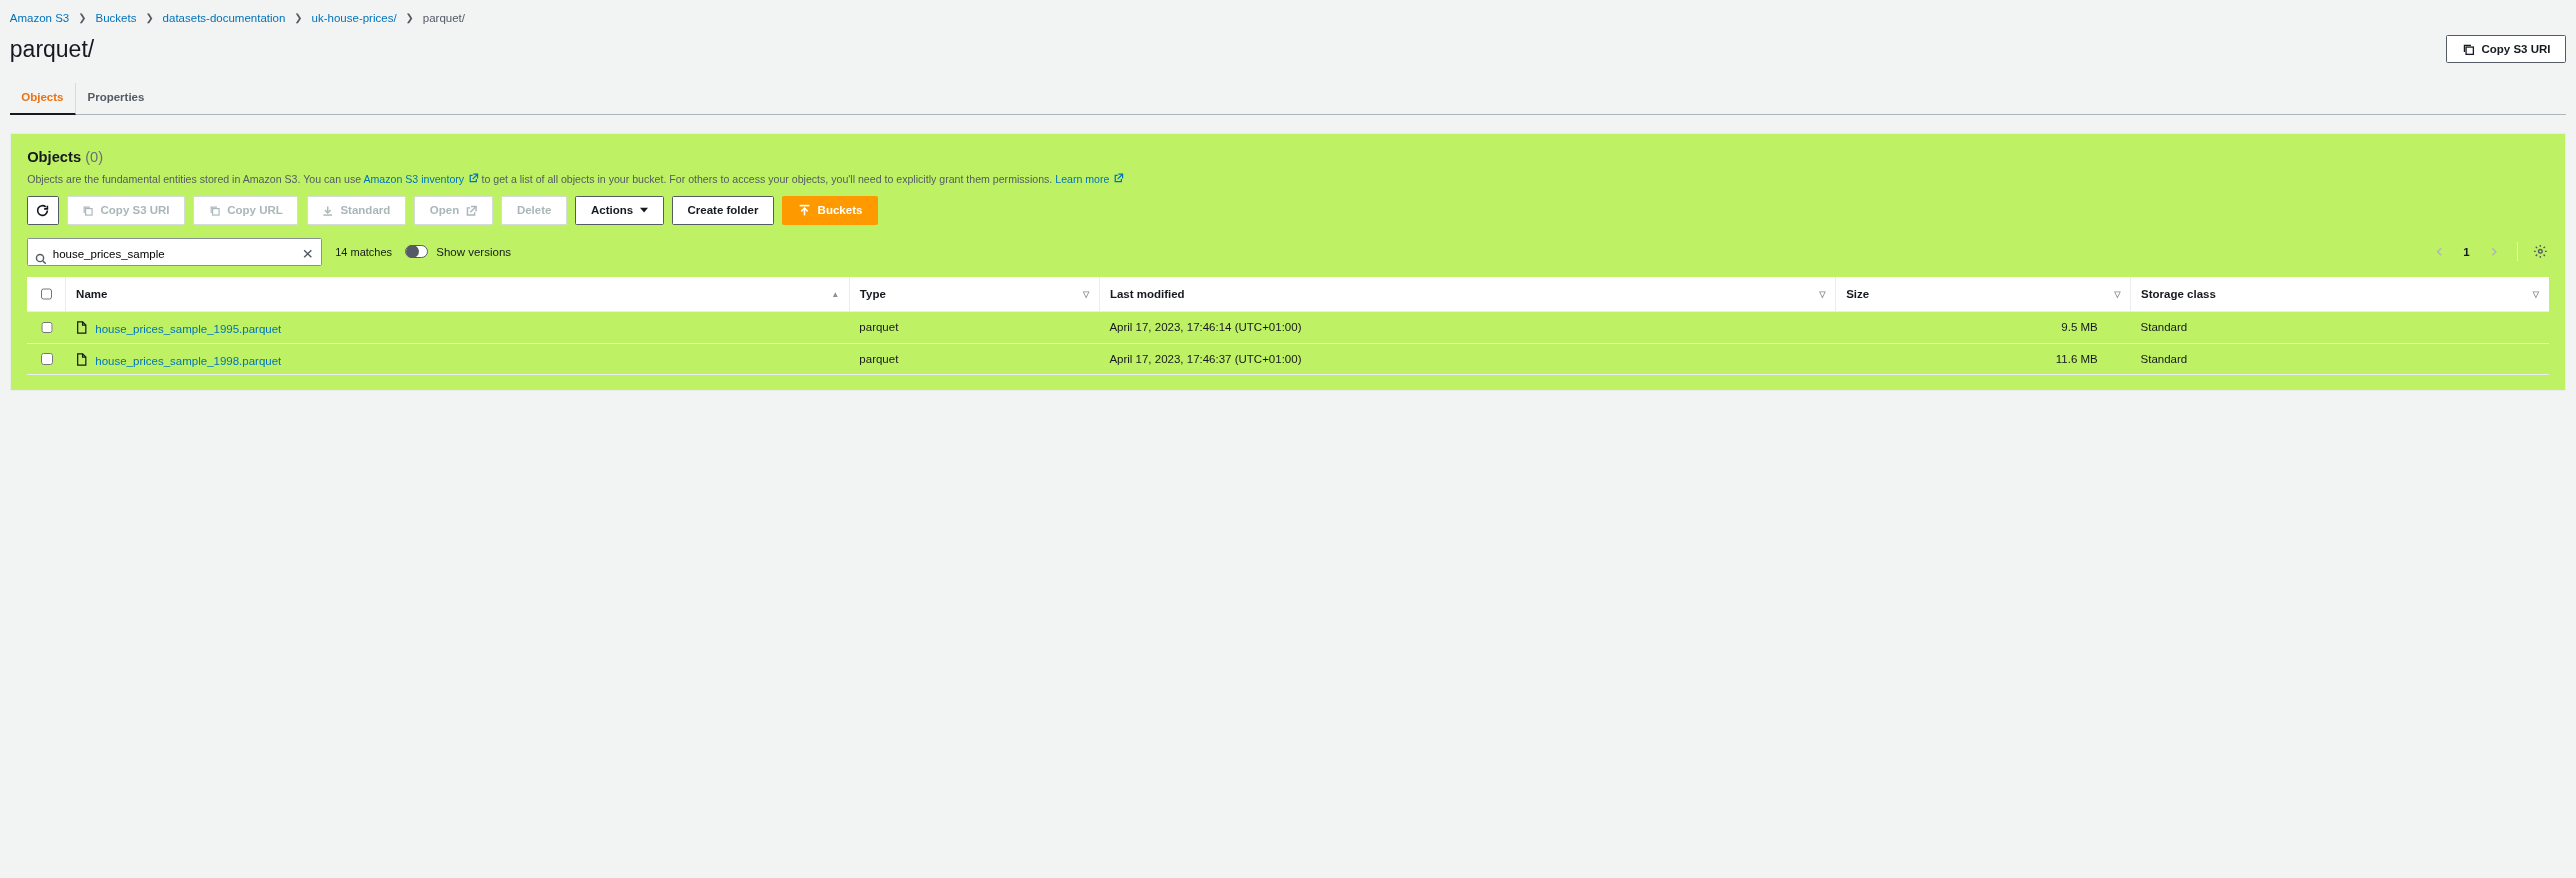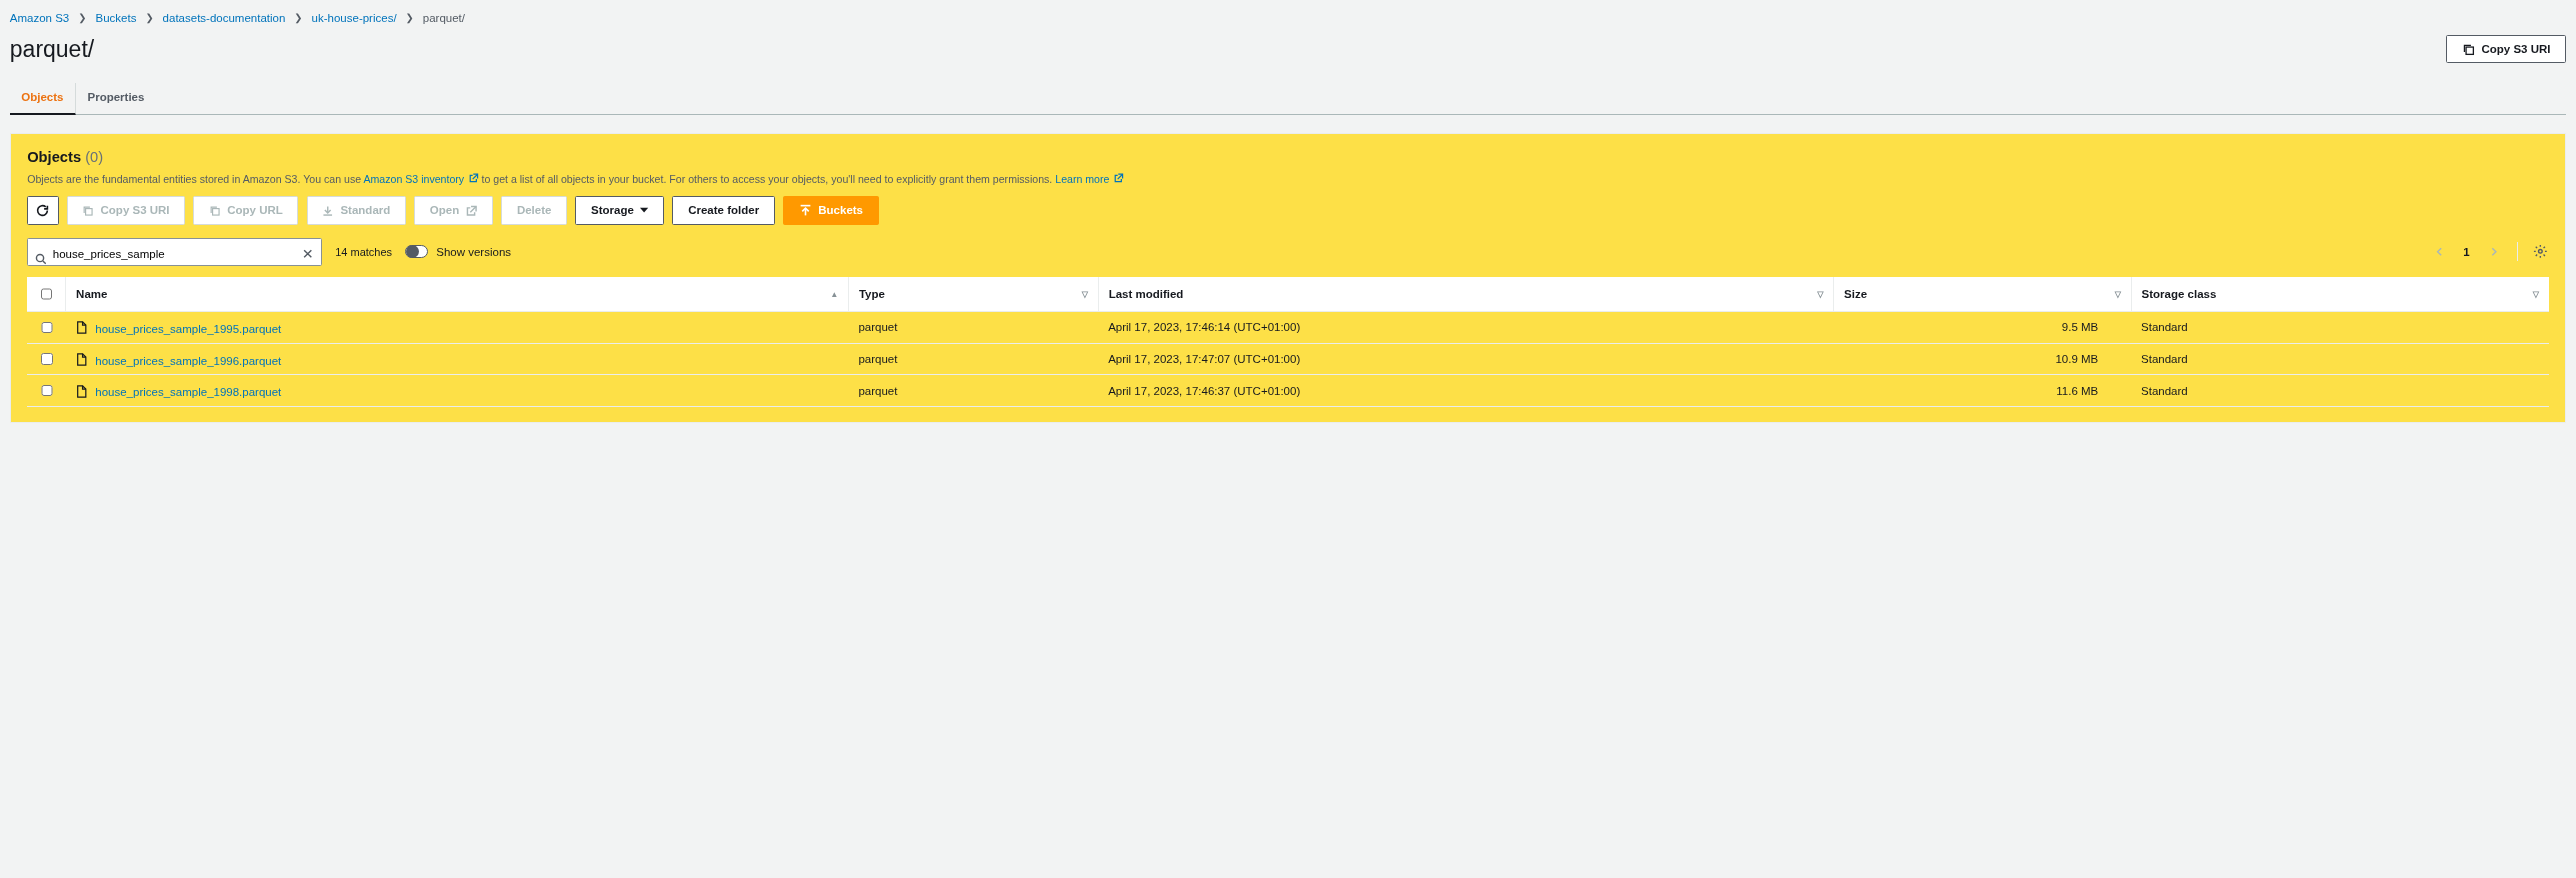--- a/index.html
+++ b/index.html
@@ -38,21 +38,21 @@
   
   .tabs { display:flex; border-bottom:0.8px solid #aab7b8; gap: 0; }
   .tab {
     padding: 8.2px 11.5px 9.8px; font-weight:700; color:#545b64; cursor:pointer;
     border-right: 0.8px solid #d5dbdb;
   }
   .tab:last-child { border-right:none; }
   .tab.active { color:#ec7211; border-bottom:2.5px solid #16191f; margin-bottom:-0.8px; }
 
   
-  .panel { border:0.8px solid #eaeded; background:#fde047; margin-top: 18px; }
+  .panel { border:0.8px solid #eaeded; background:#bef264; margin-top: 18px; }
   .panel-inner { padding: 14.7px 16.4px; }
   .panel-title { font-size:14.7px; font-weight:700; margin:0 0 8.2px; }
   .panel-title .muted { color:#687078; font-weight:400; }
   .panel-desc { color:#545b64; font-size:10.6px; margin:0 0 11.5px; }
 
   
   .toolbar { display:flex; gap:8.2px; flex-wrap:wrap; margin-bottom: 13px; }
 
   
   .filter-row { display:flex; align-items:center; gap:13px; }
@@ -214,21 +214,21 @@
                 <path d="M7 2h7v7"></path>
                 <path d="M14 2L6 10"></path>
                 <path d="M12 10v4H2V4h4"></path>
               </svg>
           </span>
         </button>
         <button class="btn disabled">
           <span>Delete</span>
         </button>
         <button class="btn">
-          <span>Storage</span>
+          <span>Actions</span>
           <span class="icon">
             <svg width="8.2" height="8.2" viewBox="0 0 10 10" fill="currentColor">
                 <path d="M0 2h10L5 8z"></path>
               </svg>
           </span>
         </button>
         <button class="btn">
           <span>Create folder</span>
         </button>
         <button class="btn primary">
@@ -335,33 +335,20 @@
               <td class="col-size">9.5 MB</td>
               <td>Standard</td>
             </tr>
             <tr>
               <td class="chk"><input type="checkbox" style=""></td>
               <td><span class="file-icon icon">
                   <svg width="11.5" height="13" viewBox="0 0 14 16" fill="none" stroke="currentColor" stroke-width="1.5">
                     <path d="M2 1h6l4 4v10H2z"></path>
                     <path d="M8 1v4h4"></path>
                   </svg>
-                </span><a>house_prices_sample_1996.parquet</a></td>
-              <td>parquet</td>
-              <td>April 17, 2023, 17:47:07 (UTC+01:00)</td>
-              <td class="col-size">10.9 MB</td>
-              <td>Standard</td>
-            </tr>
-            <tr>
-              <td class="chk"><input type="checkbox" style=""></td>
-              <td><span class="file-icon icon">
-                  <svg width="11.5" height="13" viewBox="0 0 14 16" fill="none" stroke="currentColor" stroke-width="1.5">
-                    <path d="M2 1h6l4 4v10H2z"></path>
-                    <path d="M8 1v4h4"></path>
-                  </svg>
                 </span><a>house_prices_sample_1998.parquet</a></td>
               <td>parquet</td>
               <td>April 17, 2023, 17:46:37 (UTC+01:00)</td>
               <td class="col-size">11.6 MB</td>
               <td>Standard</td>
             </tr>
           </tbody>
       </table>
     </div>
   </div>

